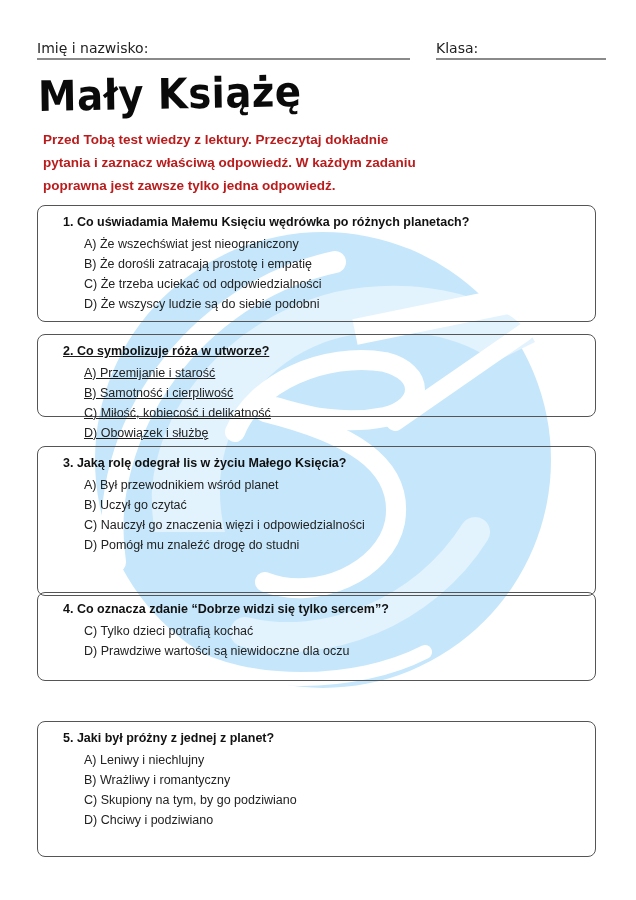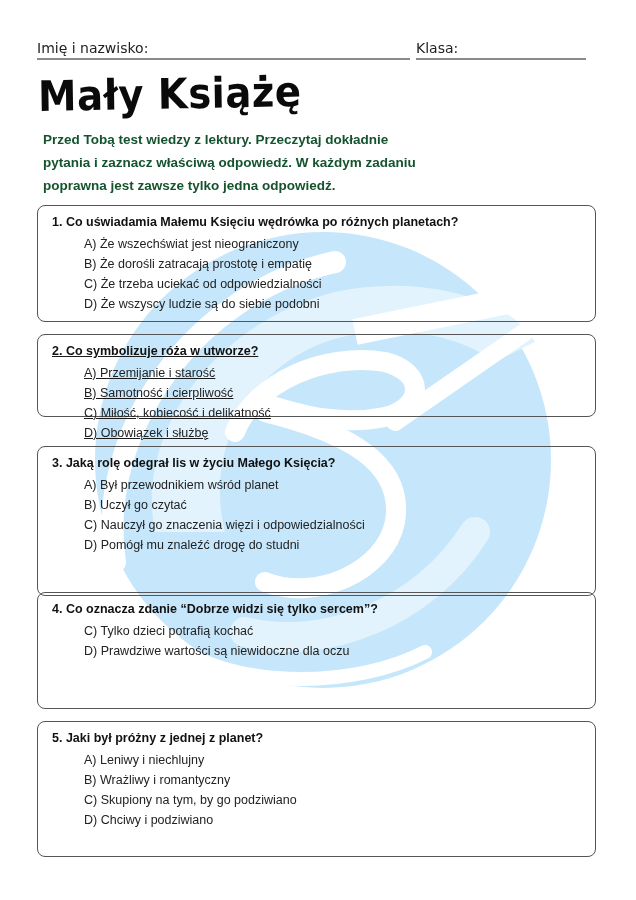--- a/index.html
+++ b/index.html
@@ -10,41 +10,41 @@
   }
   .watermark {
     position: absolute; left: 95px; top: 232px; width: 456px; height: 456px;
     z-index: 0;
   }
   .header-field {
     position: absolute; top: 40px; font-size: 14px; color: #222;
     border-bottom: 2px solid #8a8a8a; padding-bottom: 4px; height: 14px;
   }
   .name-field { left: 37px; width: 373px; }
-  .class-field { left: 416px; width: 170px; }
+  .class-field { left: 436px; width: 170px; }
   .title {
     position: absolute; left: 38px; top: 72px; z-index: 1;
     font-family: "DejaVu Sans", sans-serif; font-weight: bold;
     font-size: 42px; letter-spacing: 0.5px; color: #0a0a0a;
     transform: scaleX(0.92) rotate(-1deg); transform-origin: left center;
   }
   .intro {
     position: absolute; left: 43px; top: 128px; width: 380px; z-index: 1;
     font-family: "Liberation Sans", sans-serif; font-weight: bold;
-    font-size: 13.5px; line-height: 23px; color: #14532d;
+    font-size: 13.5px; line-height: 23px; color: #b91c1c;
   }
   .qbox {
     position: absolute; left: 37px; width: 559px; z-index: 1;
     border: 1.5px solid #555; border-radius: 8px;
     box-sizing: border-box; padding: 8px 14px 0 14px;
     background: transparent;
   }
   .qtitle {
     font-family: "Liberation Sans", sans-serif; font-weight: bold;
-    font-size: 12.5px; line-height: 16px; margin: 0 0 4px 0; color: #111;
+    font-size: 12.5px; line-height: 16px; margin: 0 0 4px 11px; color: #111;
   }
   .answer {
     font-family: "Liberation Sans", sans-serif;
     font-size: 12.5px; line-height: 20px; color: #222; cursor: pointer; margin-left: 32px;
   }
 </style>
 </head>
 <body>
 
 <svg class="watermark" viewBox="0 0 456 456">
@@ -89,21 +89,21 @@
 </div>
 
 <div class="qbox" style="top:446px;height:150px;">
   <div class="qtitle">3. Jaką rolę odegrał lis w życiu Małego Księcia?</div>
   <div class="answer">A) Był przewodnikiem wśród planet</div>
   <div class="answer">B) Uczył go czytać</div>
   <div class="answer">C) Nauczył go znaczenia więzi i odpowiedzialności</div>
   <div class="answer">D) Pomógł mu znaleźć drogę do studni</div>
 </div>
 
-<div class="qbox" style="top:592px;height:117px;">
+<div class="qbox" style="top:592px;height:89px;">
   <div class="qtitle">4. Co oznacza zdanie “Dobrze widzi się tylko sercem”?</div>
   <div class="answer">C) Tylko dzieci potrafią kochać</div>
   <div class="answer">D) Prawdziwe wartości są niewidoczne dla oczu</div>
 </div>
 
 <div class="qbox" style="top:721px;height:136px;">
   <div class="qtitle">5. Jaki był próżny z jednej z planet?</div>
   <div class="answer">A) Leniwy i niechlujny</div>
   <div class="answer">B) Wrażliwy i romantyczny</div>
   <div class="answer">C) Skupiony na tym, by go podziwiano</div>

